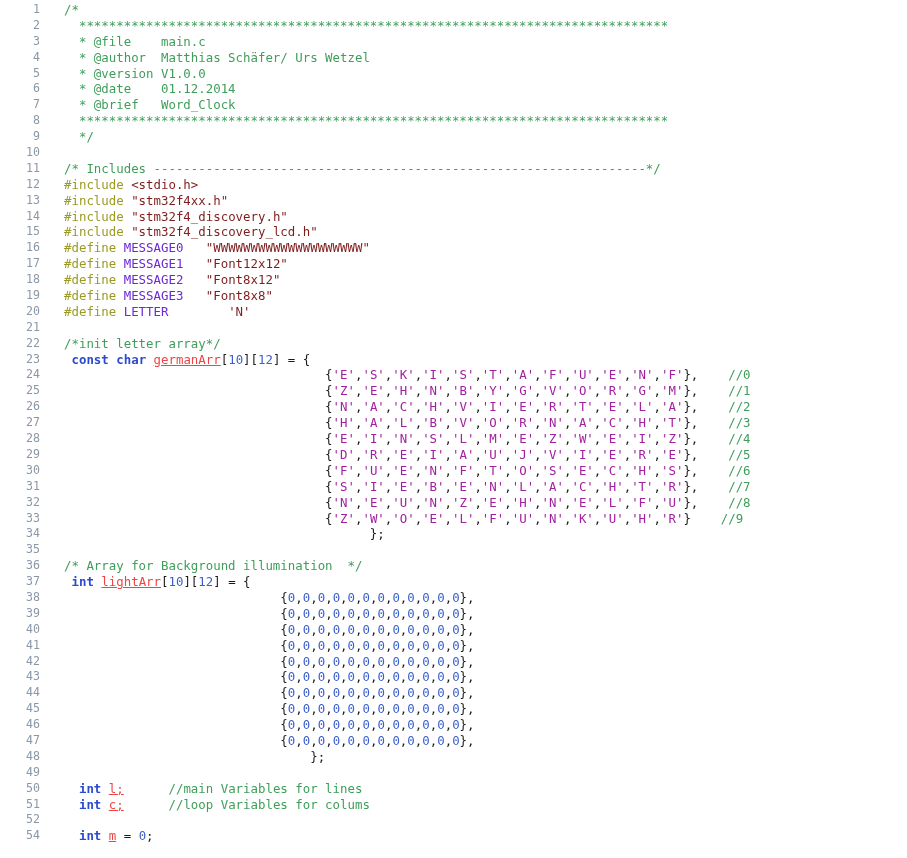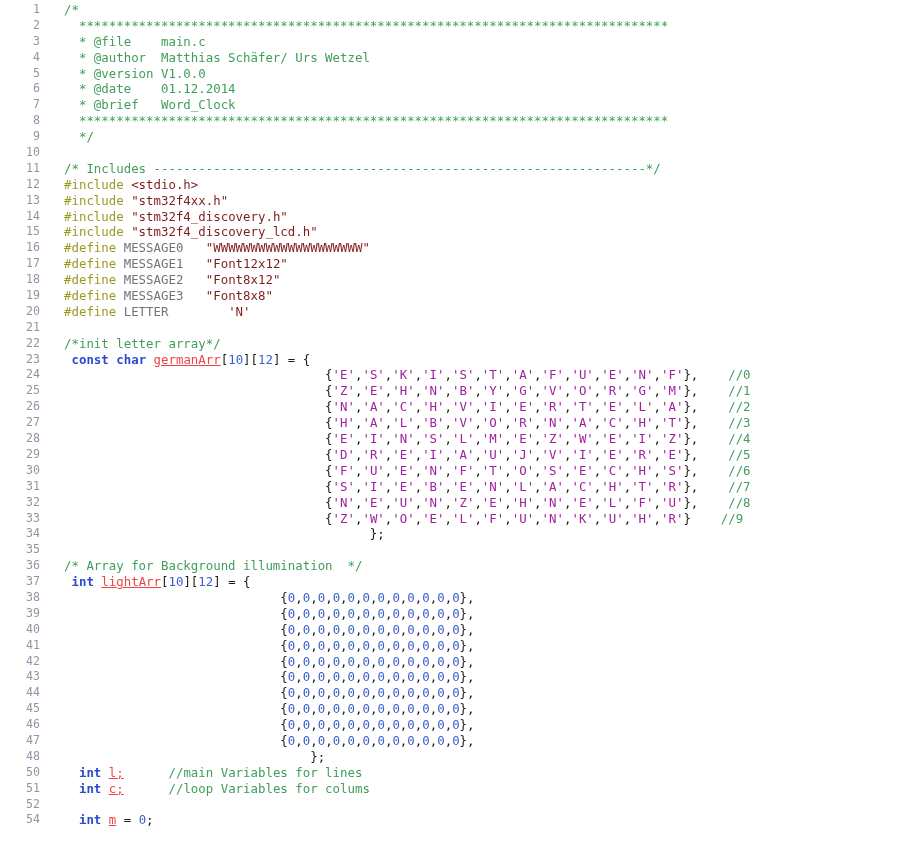--- a/index.html
+++ b/index.html
@@ -45,21 +45,21 @@
     padding-left: 24px;
     vertical-align: top;
     white-space: pre;
   }
   .tok-comment  { color: #3f9e5a; }
   .tok-keyword  { color: #2c4ad0; font-weight: bold; }
   .tok-preproc  { color: #9a9a23; }
   .tok-string   { color: #7f1d1d; }
   .tok-char     { color: #a020a0; }
   .tok-number   { color: #3a5fcd; }
-  .tok-plain    { color: #737373; }
+  .tok-plain    { color: #6d28d9; }
   .tok-punct    { color: #1a1a1a; }
   .tok-ident    { color: #ef4444; text-decoration: underline; }
 </style>
 </head>
 <body>
 
 <div id="code-viewer">
     <div class="code-line"><span class="gutter">1</span><span class="content"><span class="tok-comment">/*</span></span></div>
     <div class="code-line"><span class="gutter">2</span><span class="content"><span class="tok-comment">  *******************************************************************************</span></span></div>
     <div class="code-line"><span class="gutter">3</span><span class="content"><span class="tok-comment">  * @file    main.c</span></span></div>
@@ -101,17 +101,18 @@
     <div class="code-line"><span class="gutter">39</span><span class="content">                             <span class="tok-punct">{</span><span class="tok-number">0</span><span class="tok-punct">,</span><span class="tok-number">0</span><span class="tok-punct">,</span><span class="tok-number">0</span><span class="tok-punct">,</span><span class="tok-number">0</span><span class="tok-punct">,</span><span class="tok-number">0</span><span class="tok-punct">,</span><span class="tok-number">0</span><span class="tok-punct">,</span><span class="tok-number">0</span><span class="tok-punct">,</span><span class="tok-number">0</span><span class="tok-punct">,</span><span class="tok-number">0</span><span class="tok-punct">,</span><span class="tok-number">0</span><span class="tok-punct">,</span><span class="tok-number">0</span><span class="tok-punct">,</span><span class="tok-number">0</span><span class="tok-punct">},</span></span></div>
     <div class="code-line"><span class="gutter">40</span><span class="content">                             <span class="tok-punct">{</span><span class="tok-number">0</span><span class="tok-punct">,</span><span class="tok-number">0</span><span class="tok-punct">,</span><span class="tok-number">0</span><span class="tok-punct">,</span><span class="tok-number">0</span><span class="tok-punct">,</span><span class="tok-number">0</span><span class="tok-punct">,</span><span class="tok-number">0</span><span class="tok-punct">,</span><span class="tok-number">0</span><span class="tok-punct">,</span><span class="tok-number">0</span><span class="tok-punct">,</span><span class="tok-number">0</span><span class="tok-punct">,</span><span class="tok-number">0</span><span class="tok-punct">,</span><span class="tok-number">0</span><span class="tok-punct">,</span><span class="tok-number">0</span><span class="tok-punct">},</span></span></div>
     <div class="code-line"><span class="gutter">41</span><span class="content">                             <span class="tok-punct">{</span><span class="tok-number">0</span><span class="tok-punct">,</span><span class="tok-number">0</span><span class="tok-punct">,</span><span class="tok-number">0</span><span class="tok-punct">,</span><span class="tok-number">0</span><span class="tok-punct">,</span><span class="tok-number">0</span><span class="tok-punct">,</span><span class="tok-number">0</span><span class="tok-punct">,</span><span class="tok-number">0</span><span class="tok-punct">,</span><span class="tok-number">0</span><span class="tok-punct">,</span><span class="tok-number">0</span><span class="tok-punct">,</span><span class="tok-number">0</span><span class="tok-punct">,</span><span class="tok-number">0</span><span class="tok-punct">,</span><span class="tok-number">0</span><span class="tok-punct">},</span></span></div>
     <div class="code-line"><span class="gutter">42</span><span class="content">                             <span class="tok-punct">{</span><span class="tok-number">0</span><span class="tok-punct">,</span><span class="tok-number">0</span><span class="tok-punct">,</span><span class="tok-number">0</span><span class="tok-punct">,</span><span class="tok-number">0</span><span class="tok-punct">,</span><span class="tok-number">0</span><span class="tok-punct">,</span><span class="tok-number">0</span><span class="tok-punct">,</span><span class="tok-number">0</span><span class="tok-punct">,</span><span class="tok-number">0</span><span class="tok-punct">,</span><span class="tok-number">0</span><span class="tok-punct">,</span><span class="tok-number">0</span><span class="tok-punct">,</span><span class="tok-number">0</span><span class="tok-punct">,</span><span class="tok-number">0</span><span class="tok-punct">},</span></span></div>
     <div class="code-line"><span class="gutter">43</span><span class="content">                             <span class="tok-punct">{</span><span class="tok-number">0</span><span class="tok-punct">,</span><span class="tok-number">0</span><span class="tok-punct">,</span><span class="tok-number">0</span><span class="tok-punct">,</span><span class="tok-number">0</span><span class="tok-punct">,</span><span class="tok-number">0</span><span class="tok-punct">,</span><span class="tok-number">0</span><span class="tok-punct">,</span><span class="tok-number">0</span><span class="tok-punct">,</span><span class="tok-number">0</span><span class="tok-punct">,</span><span class="tok-number">0</span><span class="tok-punct">,</span><span class="tok-number">0</span><span class="tok-punct">,</span><span class="tok-number">0</span><span class="tok-punct">,</span><span class="tok-number">0</span><span class="tok-punct">},</span></span></div>
     <div class="code-line"><span class="gutter">44</span><span class="content">                             <span class="tok-punct">{</span><span class="tok-number">0</span><span class="tok-punct">,</span><span class="tok-number">0</span><span class="tok-punct">,</span><span class="tok-number">0</span><span class="tok-punct">,</span><span class="tok-number">0</span><span class="tok-punct">,</span><span class="tok-number">0</span><span class="tok-punct">,</span><span class="tok-number">0</span><span class="tok-punct">,</span><span class="tok-number">0</span><span class="tok-punct">,</span><span class="tok-number">0</span><span class="tok-punct">,</span><span class="tok-number">0</span><span class="tok-punct">,</span><span class="tok-number">0</span><span class="tok-punct">,</span><span class="tok-number">0</span><span class="tok-punct">,</span><span class="tok-number">0</span><span class="tok-punct">},</span></span></div>
     <div class="code-line"><span class="gutter">45</span><span class="content">                             <span class="tok-punct">{</span><span class="tok-number">0</span><span class="tok-punct">,</span><span class="tok-number">0</span><span class="tok-punct">,</span><span class="tok-number">0</span><span class="tok-punct">,</span><span class="tok-number">0</span><span class="tok-punct">,</span><span class="tok-number">0</span><span class="tok-punct">,</span><span class="tok-number">0</span><span class="tok-punct">,</span><span class="tok-number">0</span><span class="tok-punct">,</span><span class="tok-number">0</span><span class="tok-punct">,</span><span class="tok-number">0</span><span class="tok-punct">,</span><span class="tok-number">0</span><span class="tok-punct">,</span><span class="tok-number">0</span><span class="tok-punct">,</span><span class="tok-number">0</span><span class="tok-punct">},</span></span></div>
     <div class="code-line"><span class="gutter">46</span><span class="content">                             <span class="tok-punct">{</span><span class="tok-number">0</span><span class="tok-punct">,</span><span class="tok-number">0</span><span class="tok-punct">,</span><span class="tok-number">0</span><span class="tok-punct">,</span><span class="tok-number">0</span><span class="tok-punct">,</span><span class="tok-number">0</span><span class="tok-punct">,</span><span class="tok-number">0</span><span class="tok-punct">,</span><span class="tok-number">0</span><span class="tok-punct">,</span><span class="tok-number">0</span><span class="tok-punct">,</span><span class="tok-number">0</span><span class="tok-punct">,</span><span class="tok-number">0</span><span class="tok-punct">,</span><span class="tok-number">0</span><span class="tok-punct">,</span><span class="tok-number">0</span><span class="tok-punct">},</span></span></div>
     <div class="code-line"><span class="gutter">47</span><span class="content">                             <span class="tok-punct">{</span><span class="tok-number">0</span><span class="tok-punct">,</span><span class="tok-number">0</span><span class="tok-punct">,</span><span class="tok-number">0</span><span class="tok-punct">,</span><span class="tok-number">0</span><span class="tok-punct">,</span><span class="tok-number">0</span><span class="tok-punct">,</span><span class="tok-number">0</span><span class="tok-punct">,</span><span class="tok-number">0</span><span class="tok-punct">,</span><span class="tok-number">0</span><span class="tok-punct">,</span><span class="tok-number">0</span><span class="tok-punct">,</span><span class="tok-number">0</span><span class="tok-punct">,</span><span class="tok-number">0</span><span class="tok-punct">,</span><span class="tok-number">0</span><span class="tok-punct">},</span></span></div>
     <div class="code-line"><span class="gutter">48</span><span class="content">                                 <span class="tok-punct">};</span></span></div>
+    <div class="code-line"><span class="gutter">49</span><span class="content"></span></div>
     <div class="code-line"><span class="gutter">50</span><span class="content">  <span class="tok-keyword">int</span> <span class="tok-ident">l;</span>      <span class="tok-comment">//main Variables for lines</span></span></div>
     <div class="code-line"><span class="gutter">51</span><span class="content">  <span class="tok-keyword">int</span> <span class="tok-ident">c;</span>      <span class="tok-comment">//loop Variables for colums</span></span></div>
     <div class="code-line"><span class="gutter">52</span><span class="content"></span></div>
     <div class="code-line"><span class="gutter">54</span><span class="content">  <span class="tok-keyword">int</span> <span class="tok-ident">m</span><span class="tok-punct"> = </span><span class="tok-number">0</span><span class="tok-punct">;</span></span></div>
   </div>
 
 </body></html>

